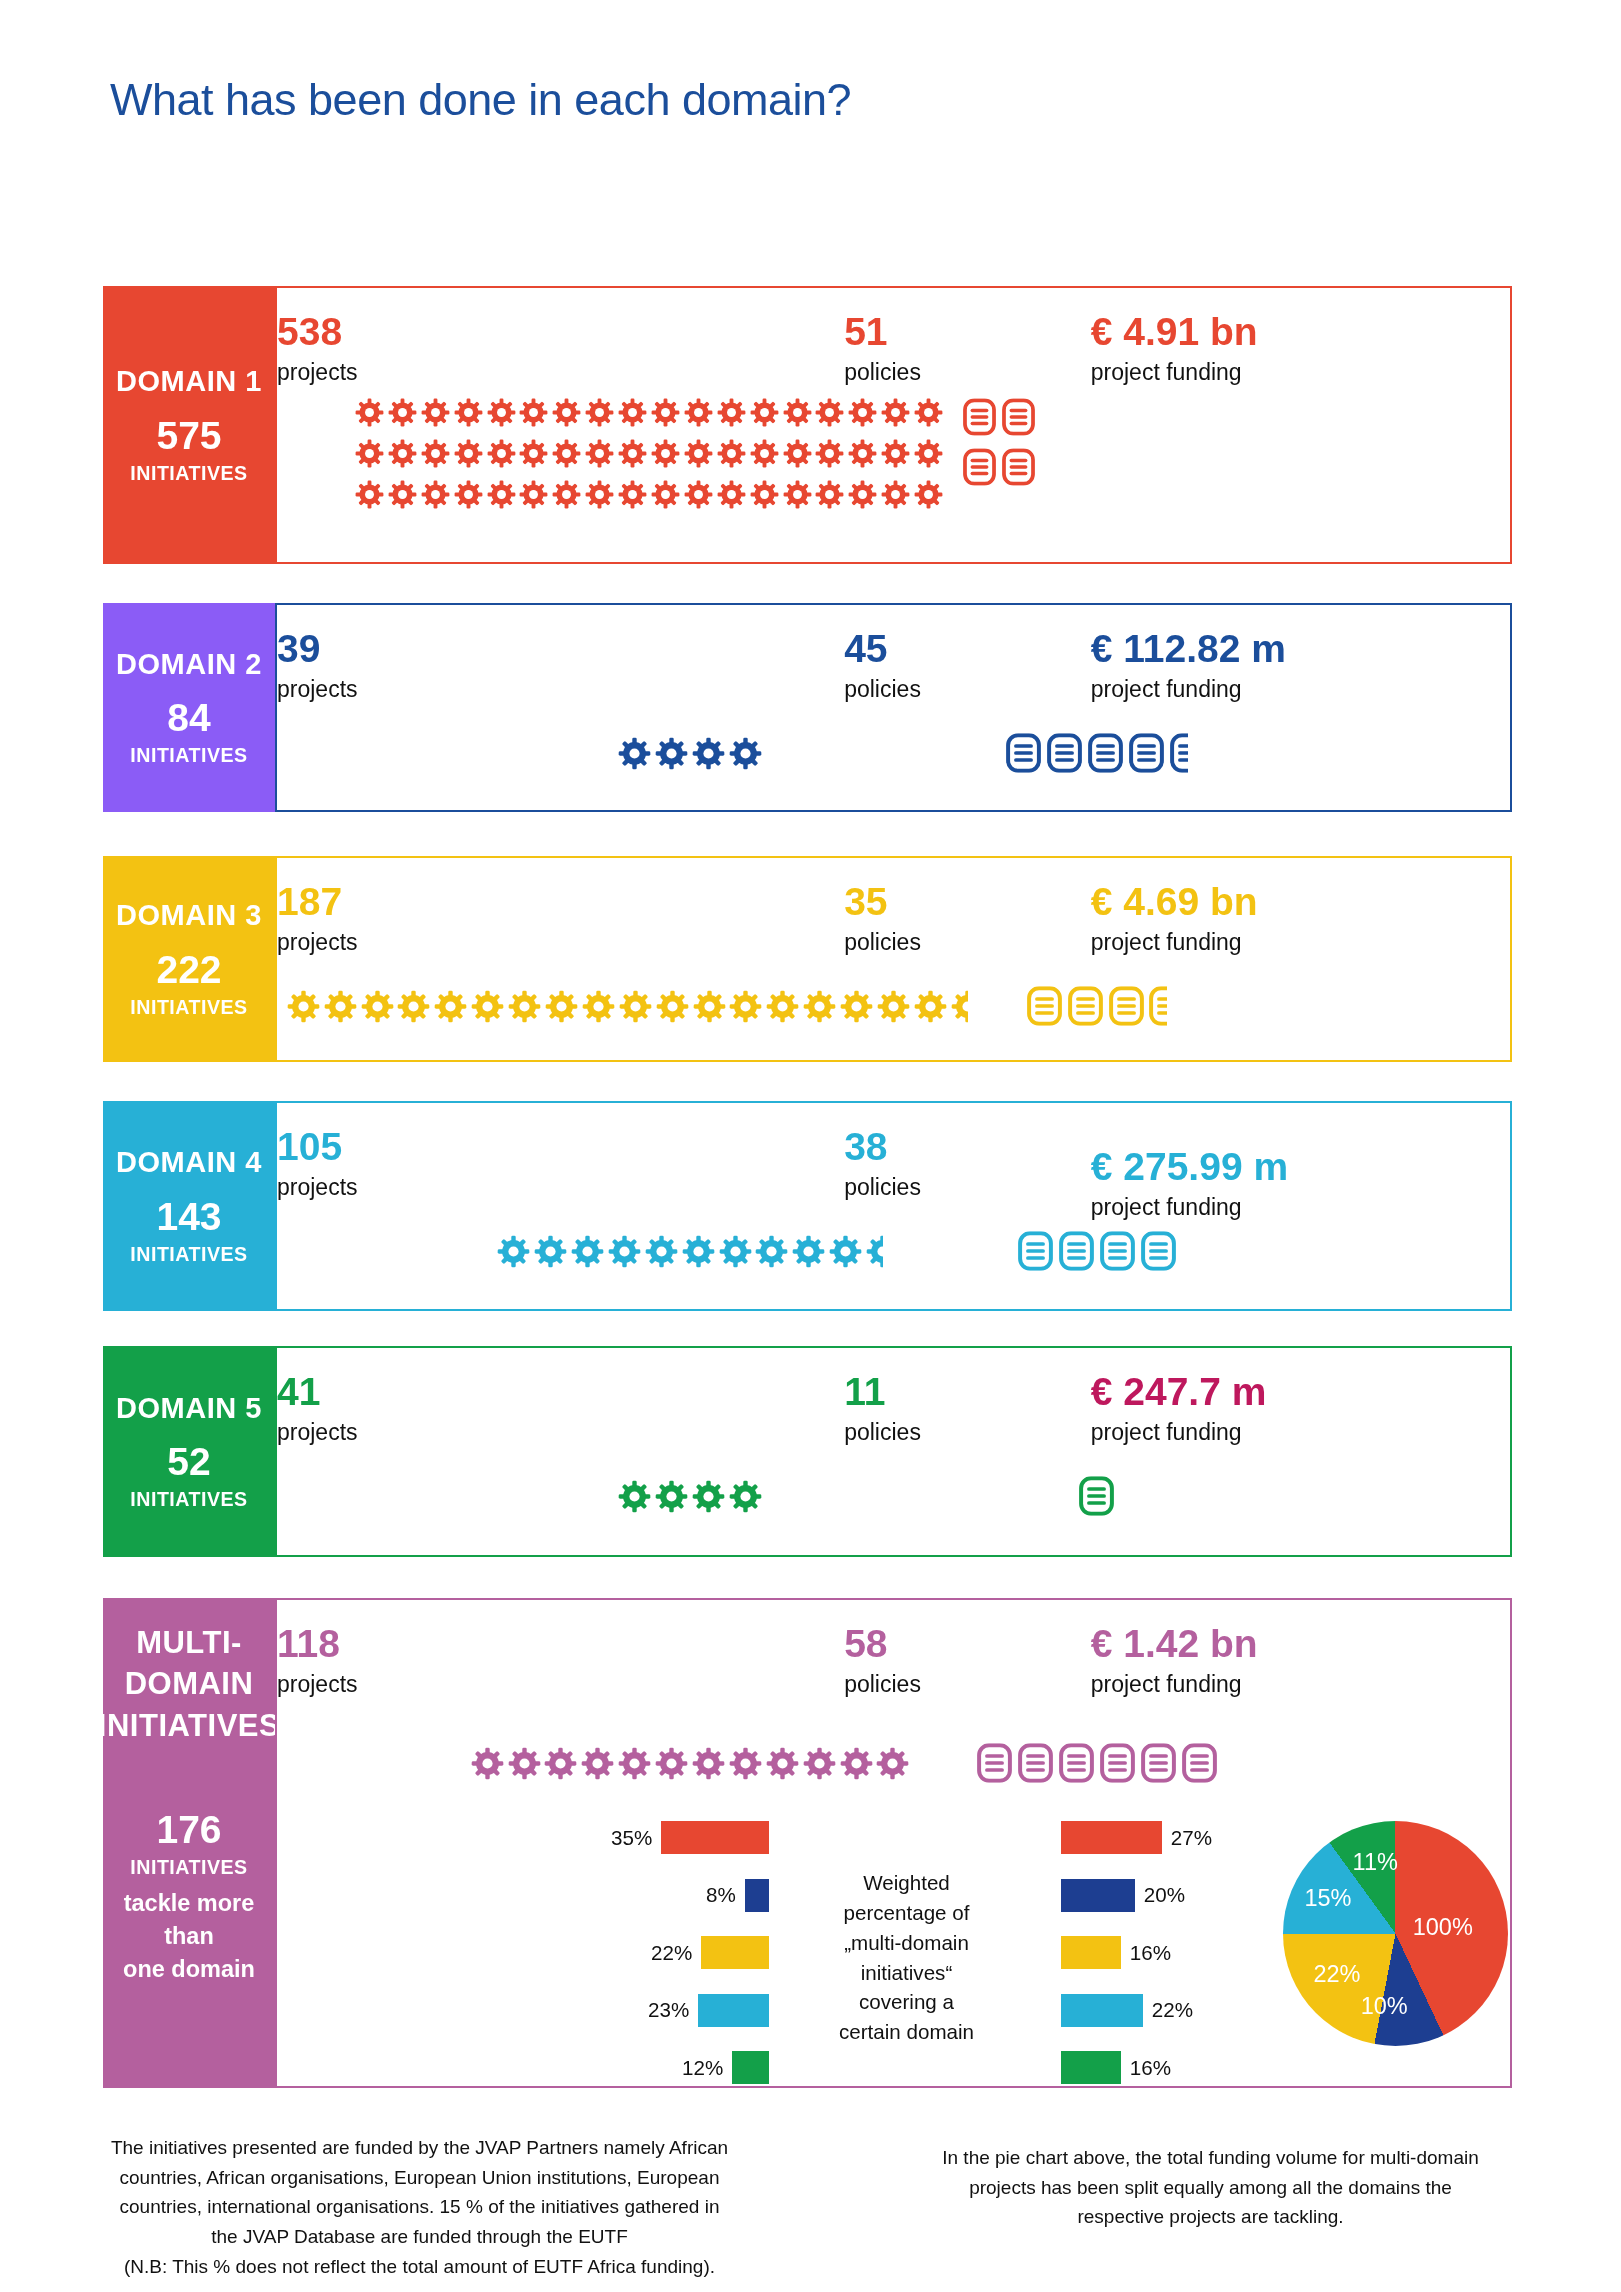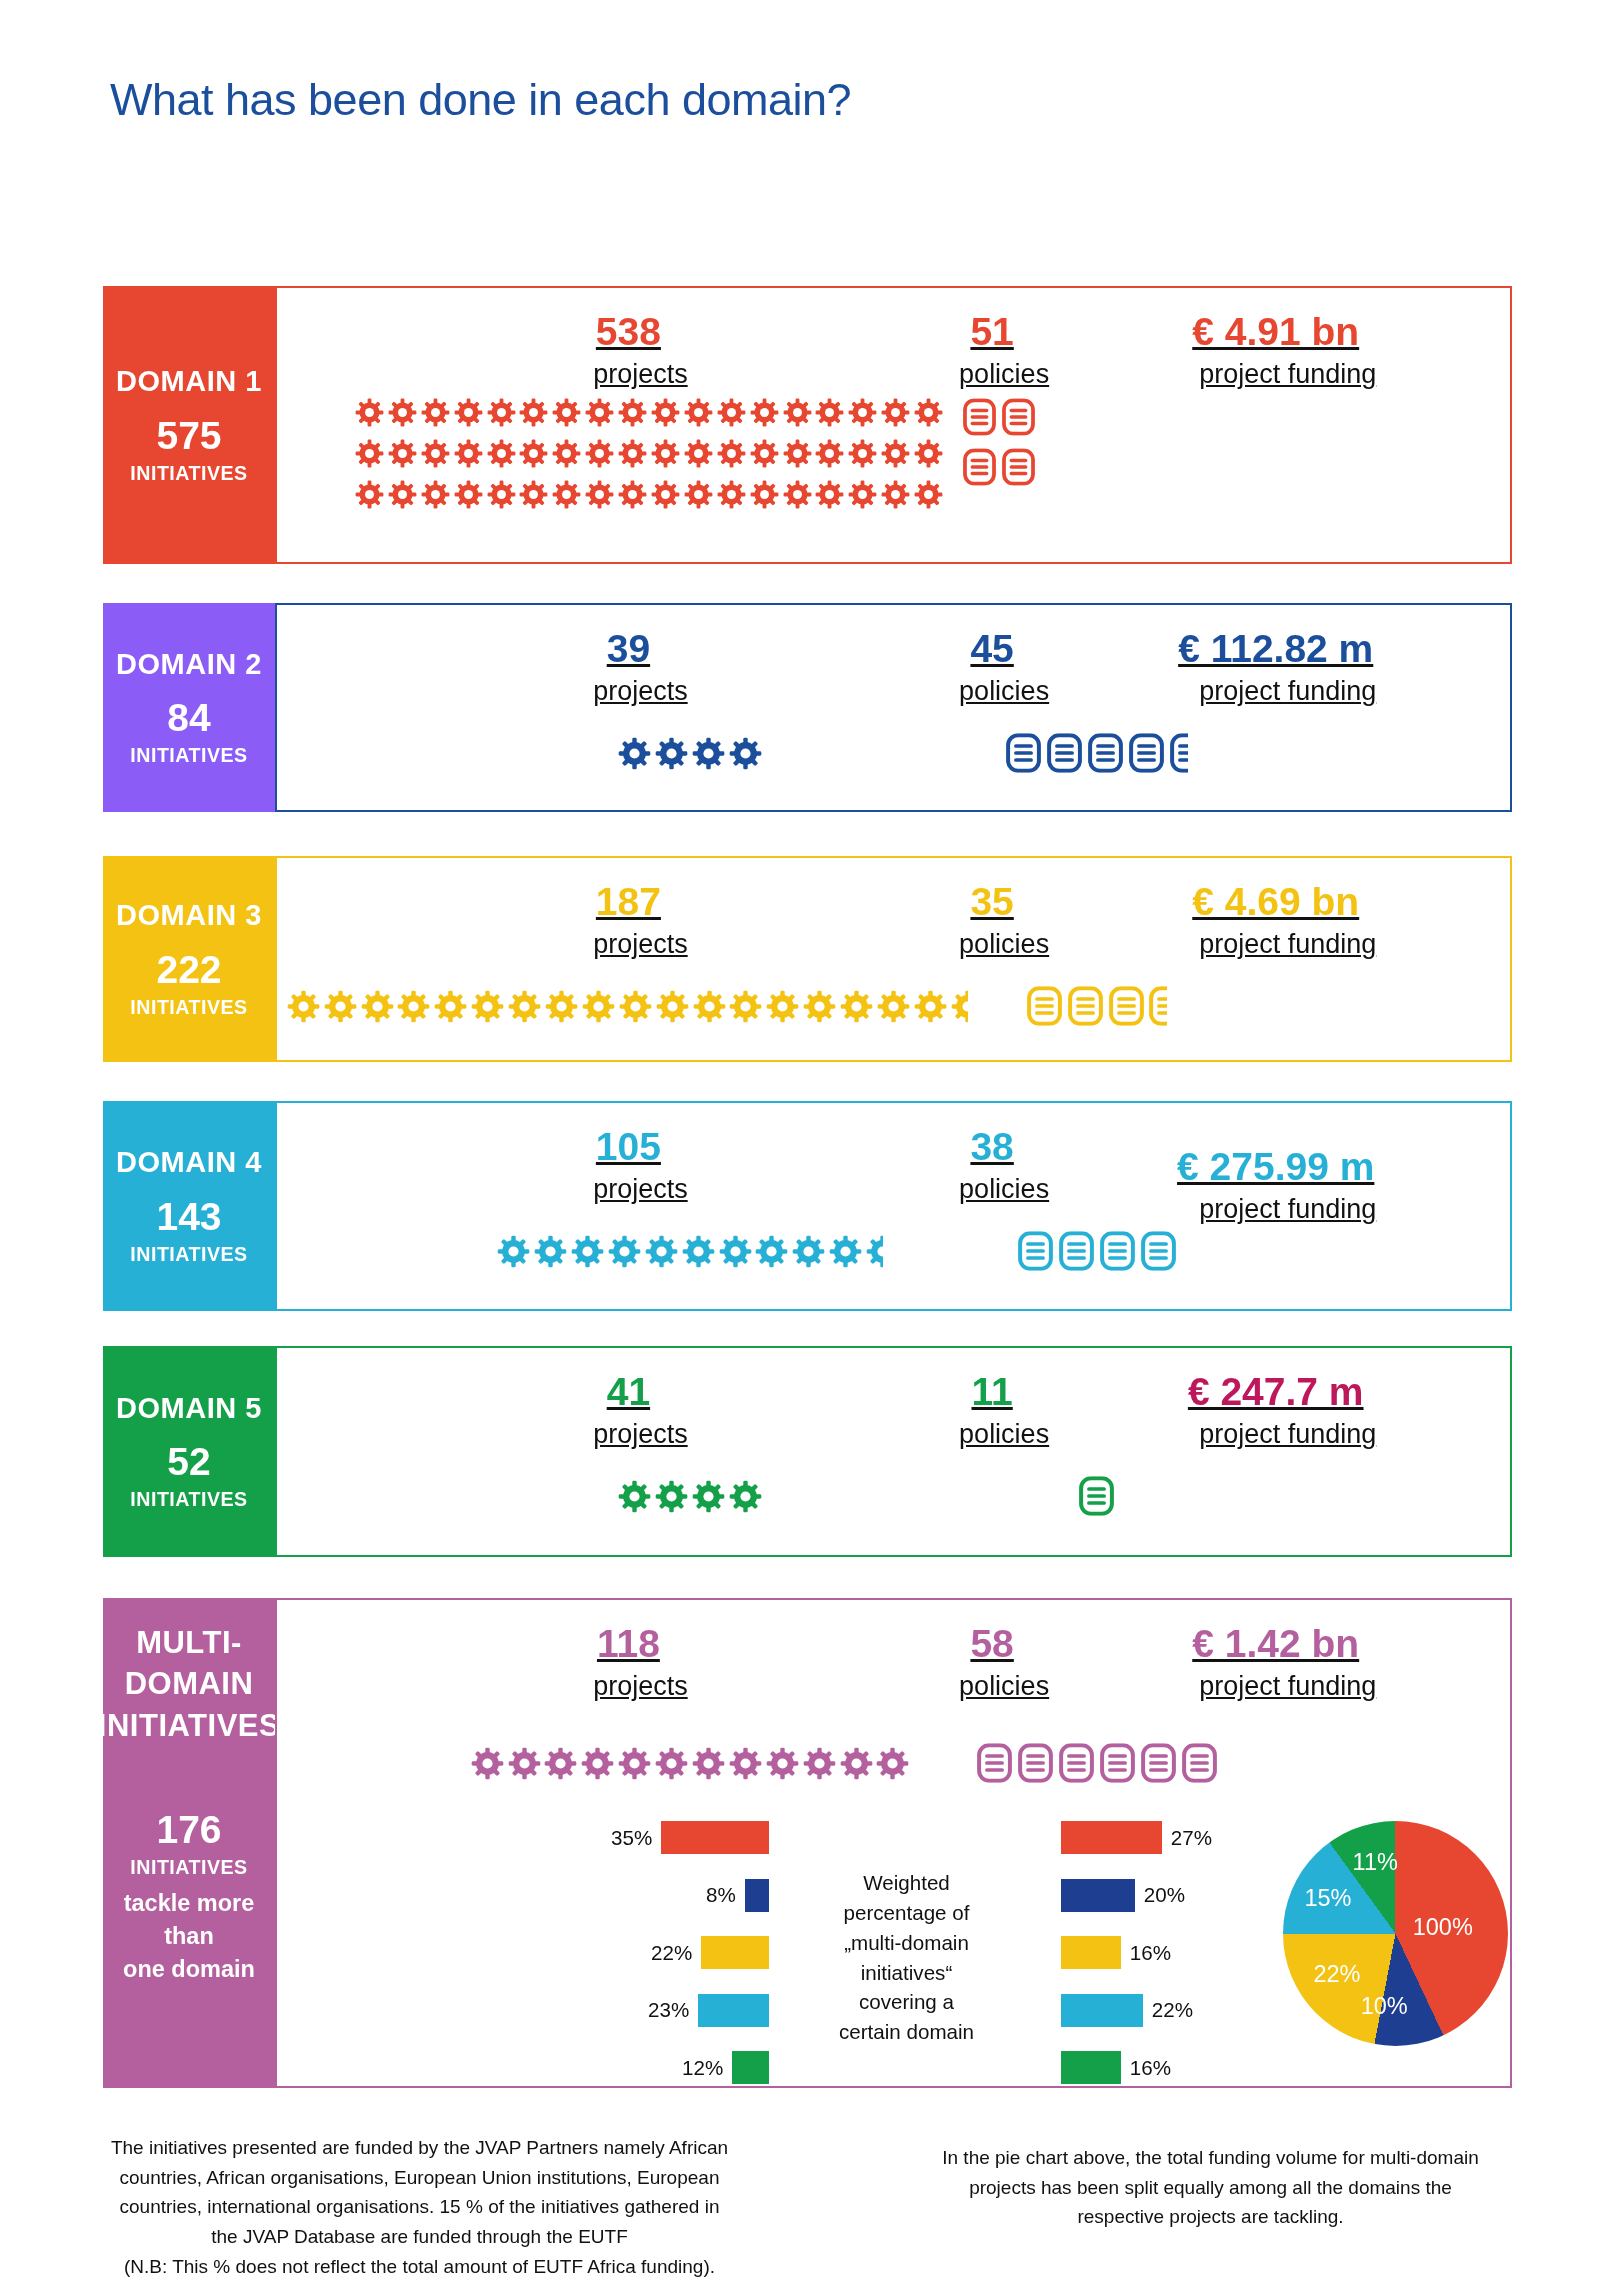--- a/index.html
+++ b/index.html
@@ -13,23 +13,23 @@
   .row-d3{top:856px;height:206px;}
   .row-d4{top:1101px;height:210px;}
   .row-d5{top:1346px;height:211px;}
   .row-md{top:1598px;height:490px;}
   .label-box{width:172px;flex:none;color:#fff;display:flex;flex-direction:column;
              align-items:center;justify-content:center;text-align:center;}
   .d-name{font-size:29px;font-weight:700;letter-spacing:0.5px;}
   .d-count{font-size:39px;font-weight:700;margin-top:15.7px;}
   .d-init{font-size:19.6px;font-weight:700;letter-spacing:0.5px;margin-top:3.9px;}
   .content{flex:1;position:relative;border:2.9px solid #000;background:#fff;}
-  .col{position:absolute;top:21.6px;text-align:center;text-decoration:underline;}
+  .col{position:absolute;top:21.6px;}
   .col .num{font-size:39px;font-weight:700;}
-  .col .cap{font-size:27px;color:#111;margin-top:5.9px;padding-left:24px;}
+  .col .cap{font-size:23px;color:#111;margin-top:5.9px;}
   .col-proj{left:0;width:57%;}
   .col-pol{left:46%;width:24%;}
   .col-fund{left:66%;width:30%;}
   .gears,.docs{position:absolute;display:flex;gap:3.9px;align-items:flex-start;}
   .gears{top:132px;left:5%;width:57%;justify-content:center;}
   .docs{top:128px;left:55%;width:23%;justify-content:center;gap:5.9px;}
   .row-d1 .gears{top:110px;left:78px;width:608px;flex-wrap:wrap;justify-content:flex-start;row-gap:11.8px;}
   .row-d1 .docs{top:110px;left:686px;width:80px;flex-wrap:wrap;row-gap:11.8px;justify-content:flex-start;}
   .row-d3 .gears{left:9.8px;width:auto;justify-content:flex-start;}
   .row-md .gears{top:147px;}

